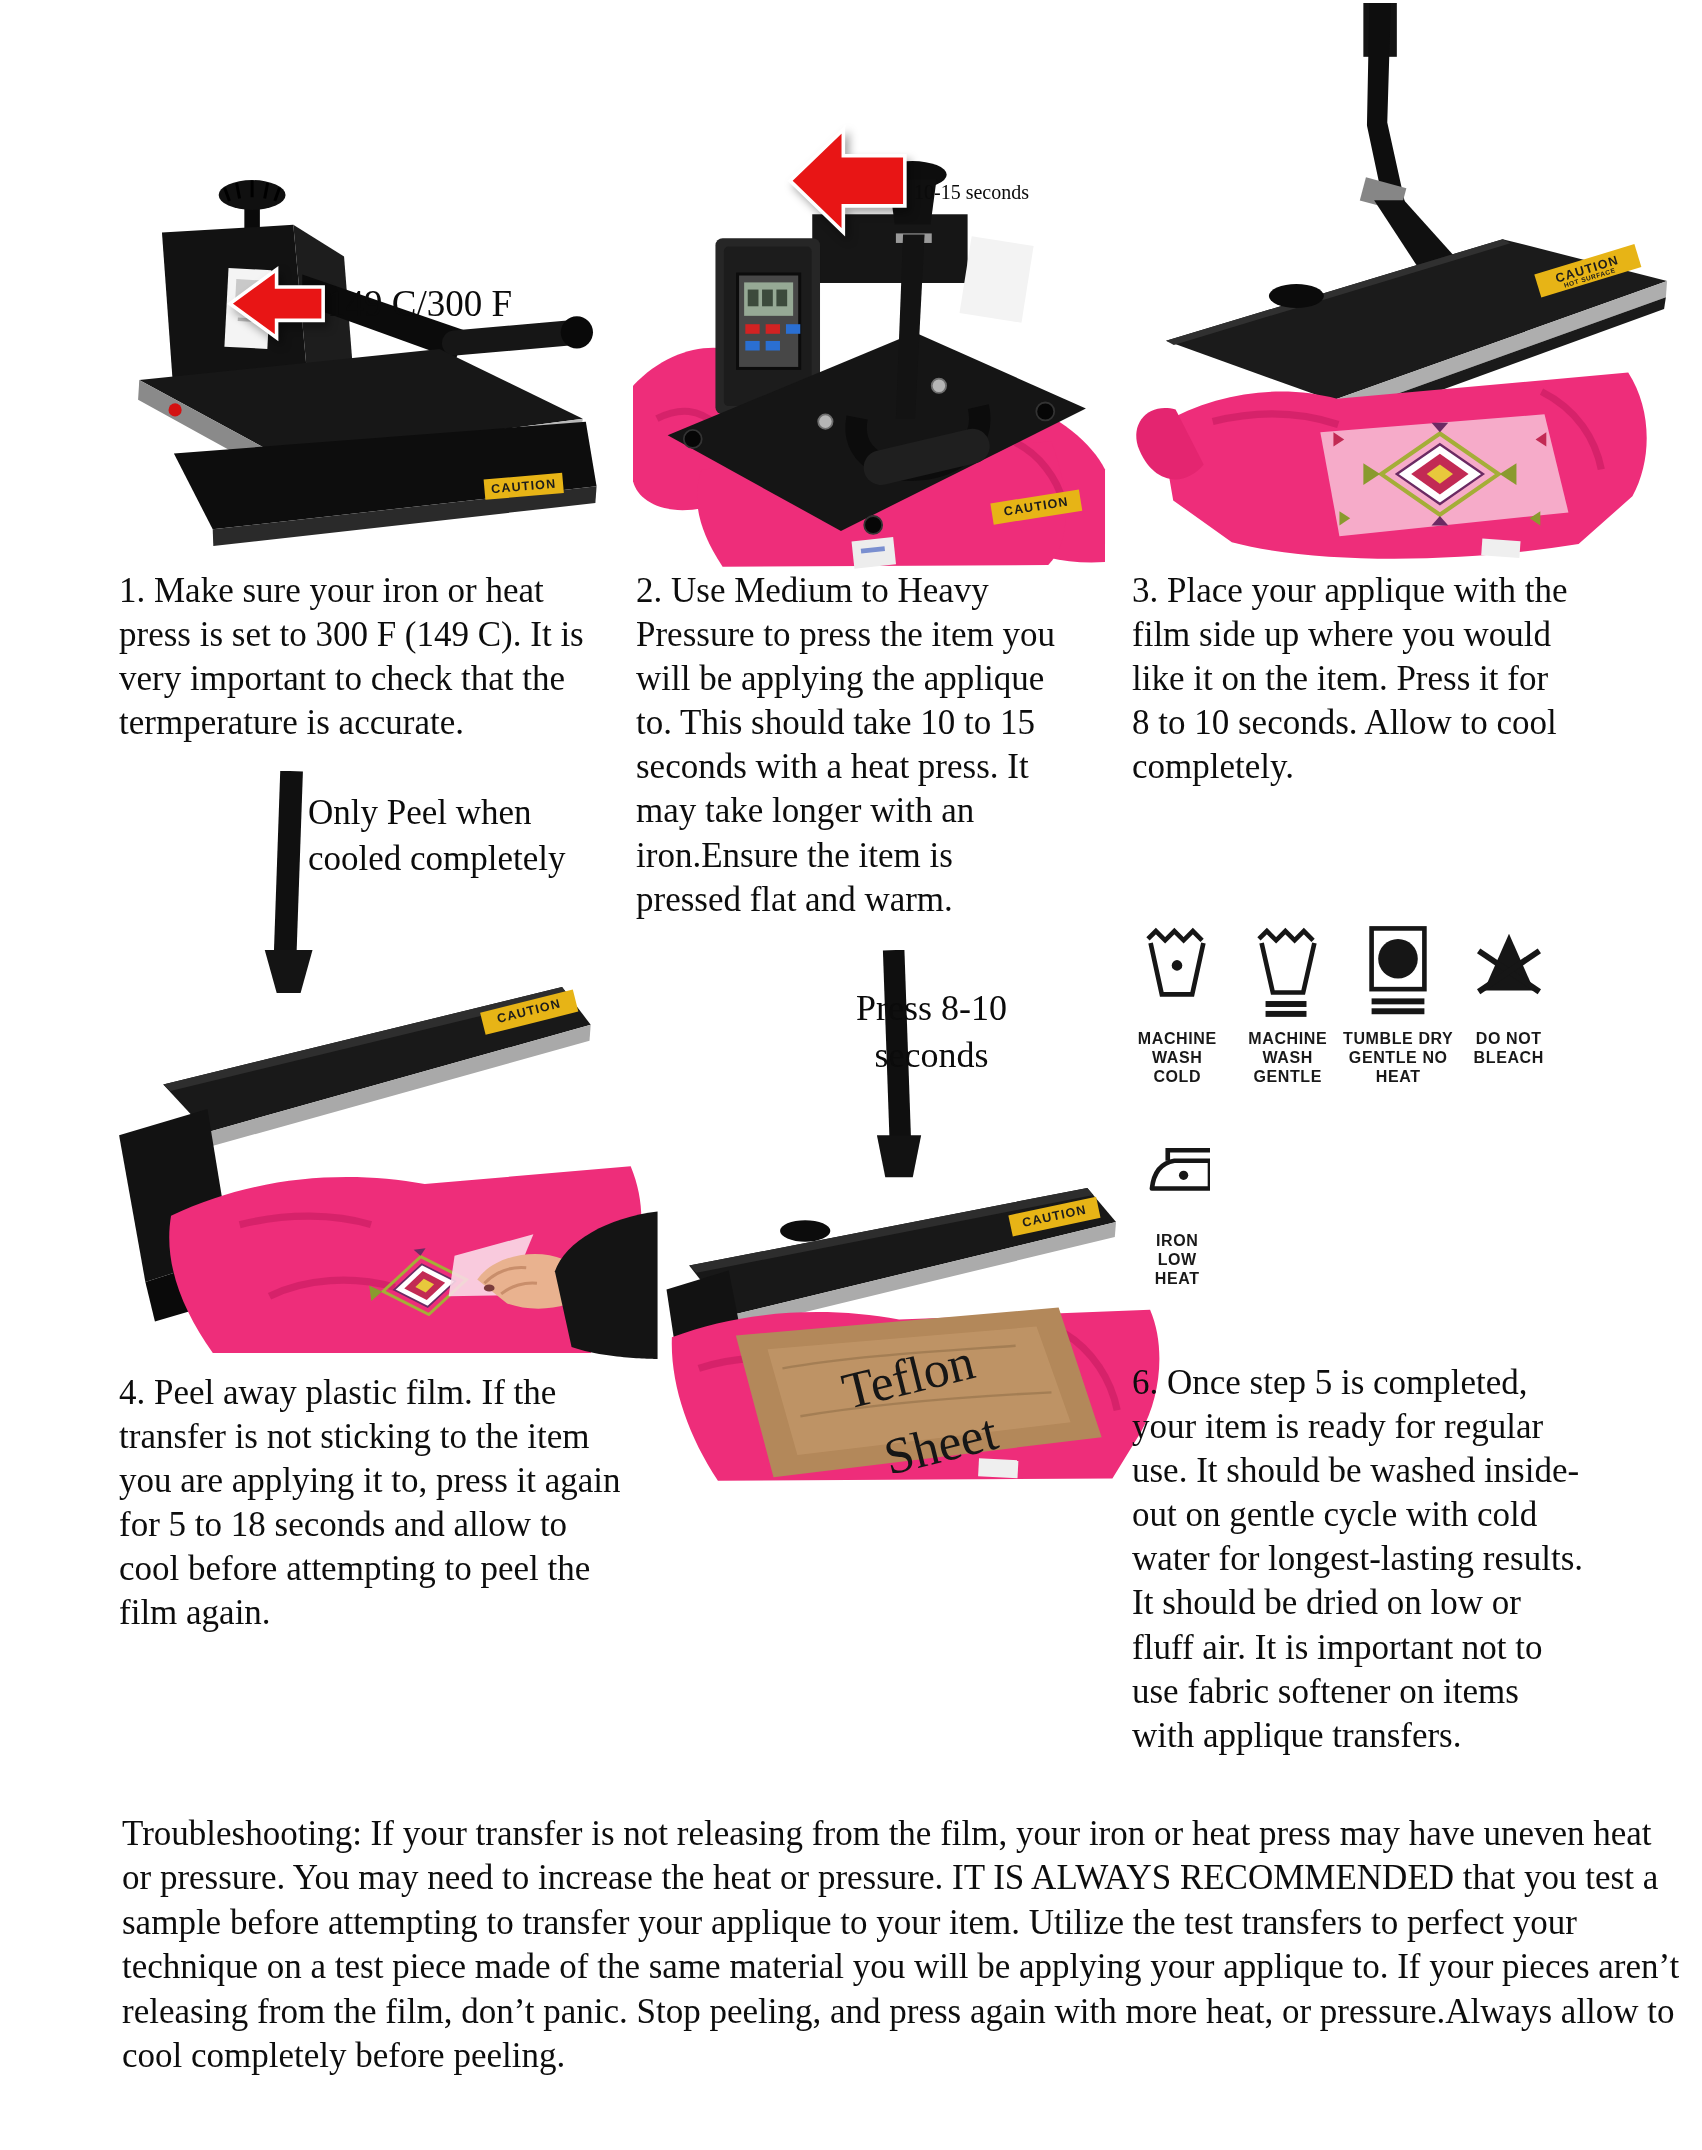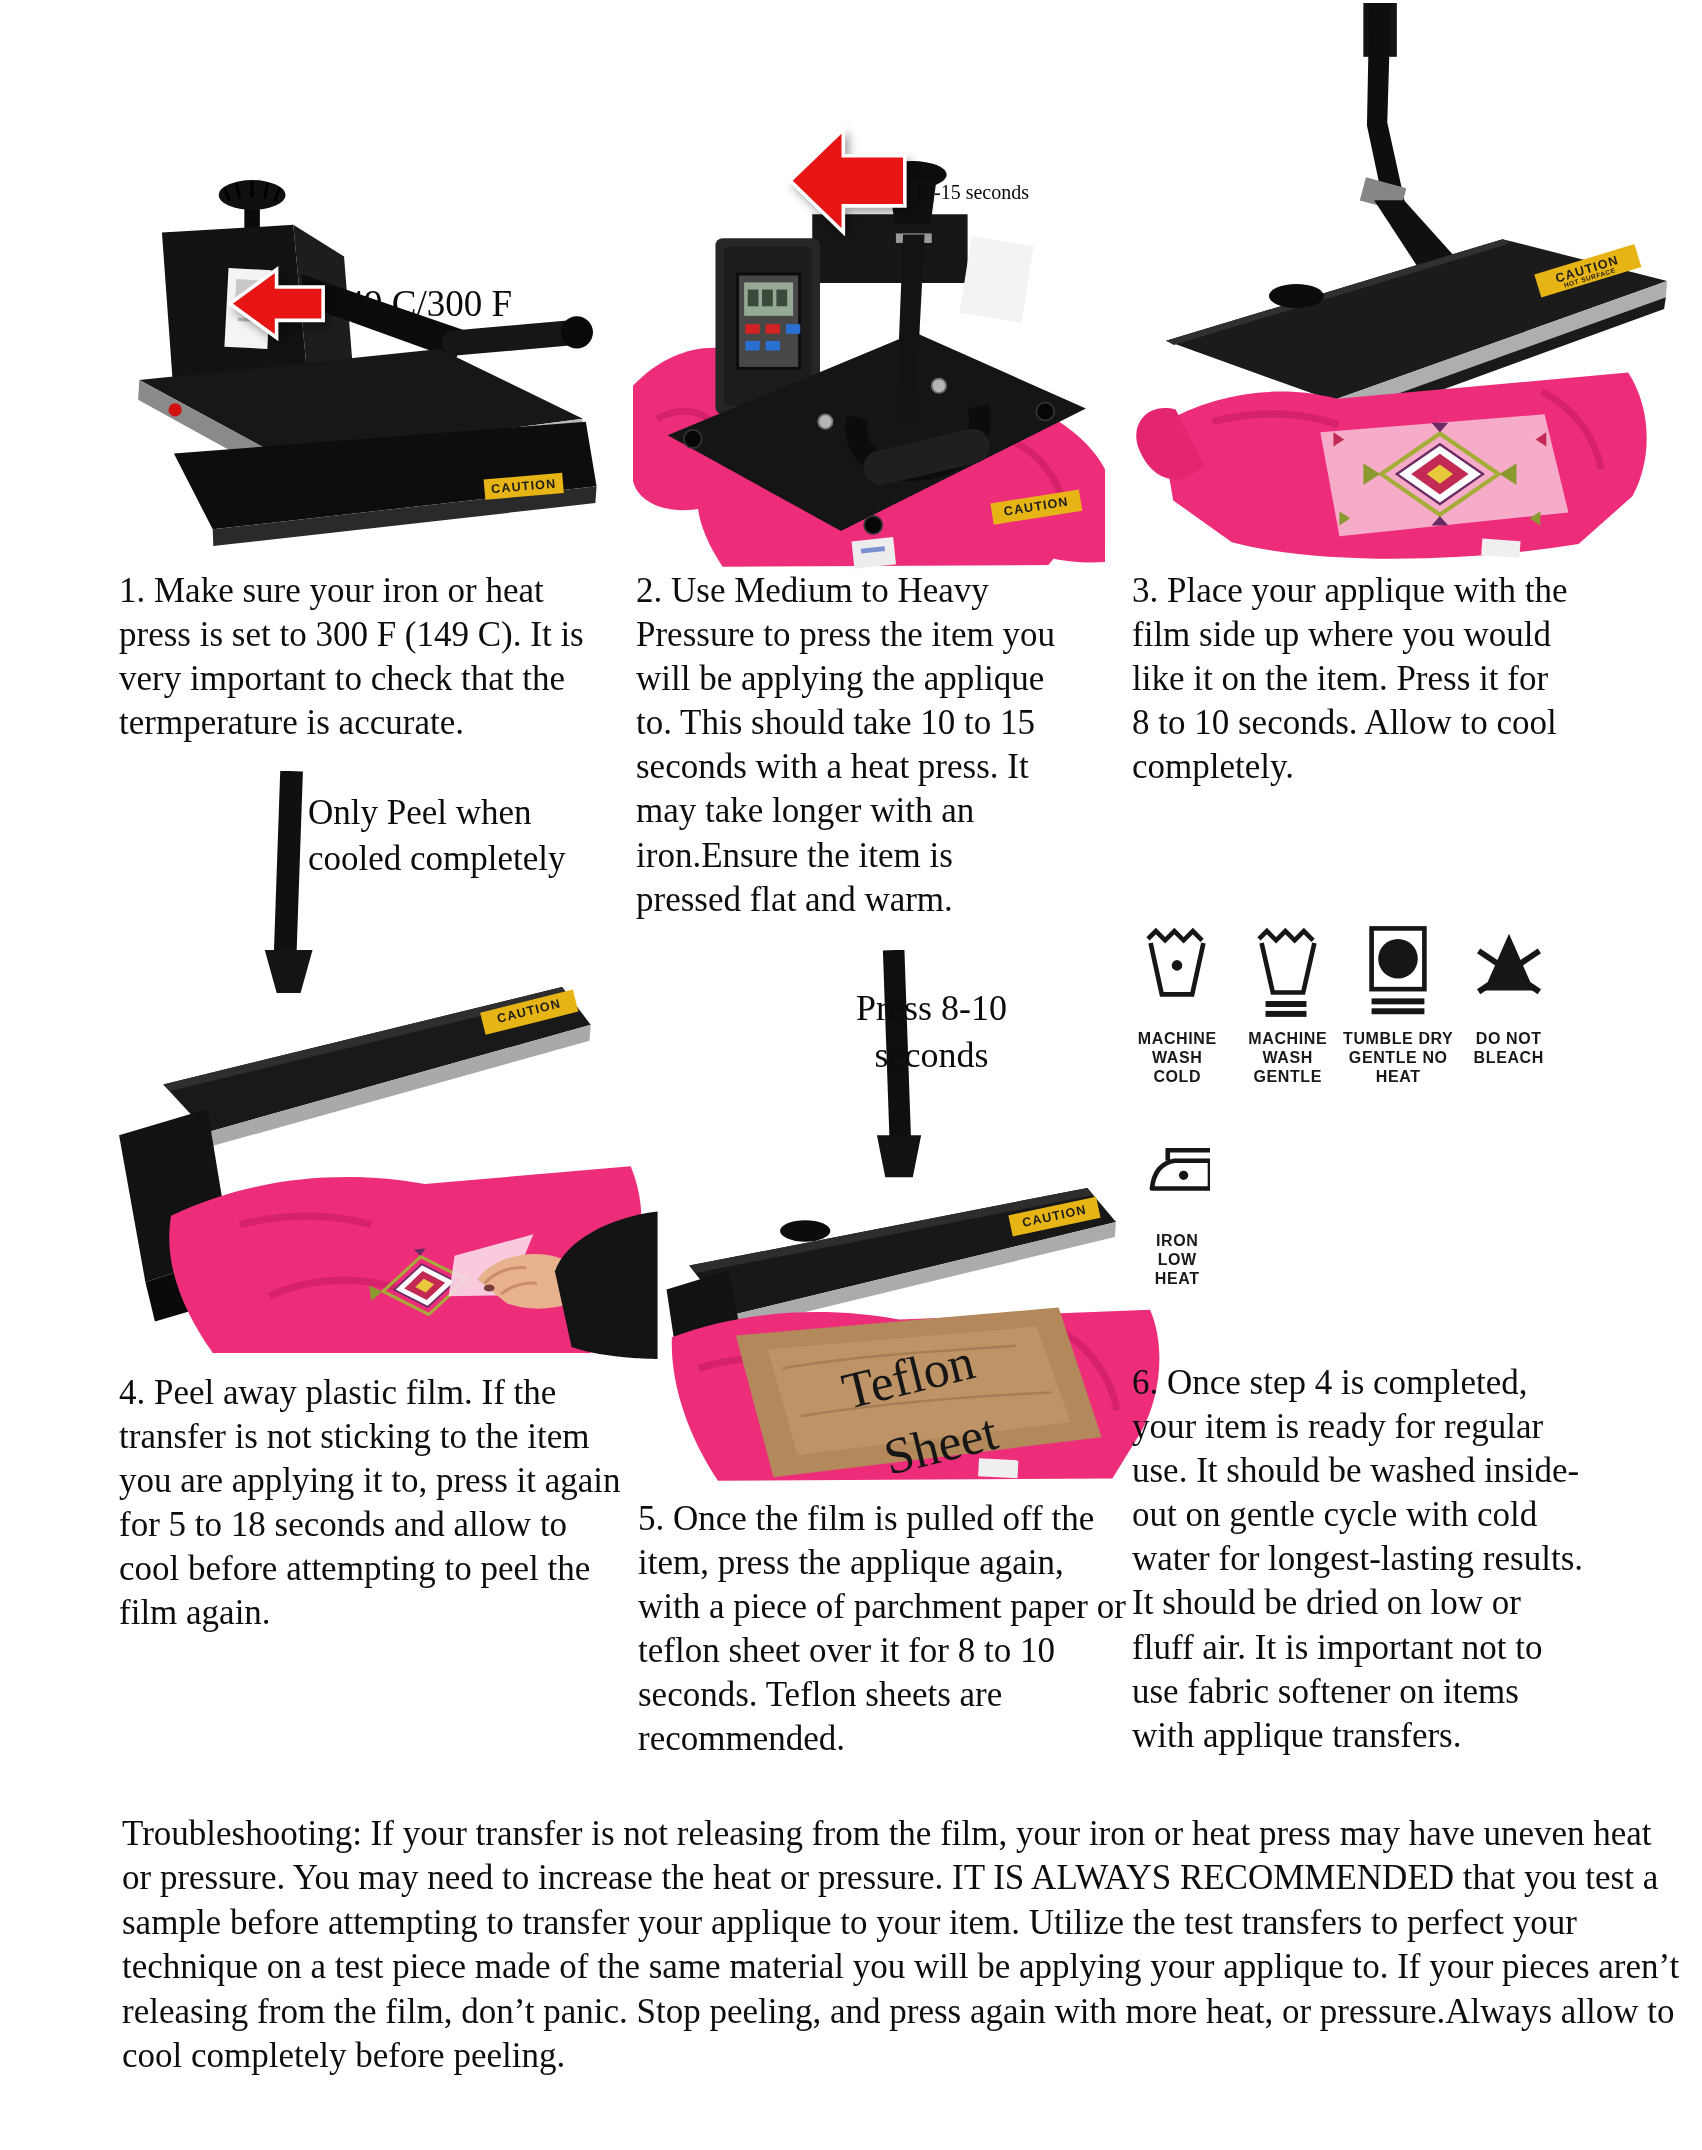--- a/index.html
+++ b/index.html
@@ -268,20 +268,19 @@
         <path class="care-icon" d="M36,54 L36,38 L100,38"></path>
         <circle cx="60" cy="76" r="7" fill="#161616" stroke="none"></circle>
       </svg>
       <div class="care-label">IRON
 LOW
 HEAT</div>
     </div>
   </div>
 
   <div class="step" style="left:119px;top:1371px;width:508px">4. Peel away plastic film. If the transfer is not sticking to the item you are applying it to, press it again for 5 to 18 seconds and allow to cool before attempting to peel the film again.</div>
-  <div class="step" style="left:638px;top:1497px;width:490px">5. Once the film is pulled off the item, press the applique again, with a piece of parchment paper or teflon sheet over it for 8 to 10 seconds. Teflon sheets are recommended.</div>
-  <div class="step" style="left:1132px;top:1361px;width:454px">6. Once step 4 is completed, your item is ready for regular use. It should be washed inside-out on gentle cycle with cold water for longest-lasting results.
+  <div class="step" style="left:1132px;top:1361px;width:454px">6. Once step 5 is completed, your item is ready for regular use. It should be washed inside-out on gentle cycle with cold water for longest-lasting results.
 It should be dried on low or fluff air. It is important not to use fabric softener on items with applique transfers.</div>
 
   <div class="trouble" style="left:122px;top:1799px;width:1565px">Troubleshooting: If your transfer is not releasing from the film, your iron or heat press may have uneven heat or pressure. You may need to increase the heat or pressure. IT IS ALWAYS RECOMMENDED that you test a sample before attempting to transfer your applique to your item. Utilize the test transfers to perfect your technique on a test piece made of the same material you will be applying your applique to. If your pieces aren’t releasing from the film, don’t panic. Stop peeling, and press again with more heat, or pressure.Always allow to cool completely before peeling.</div>
 
 </div>
 
 
 </body></html>

